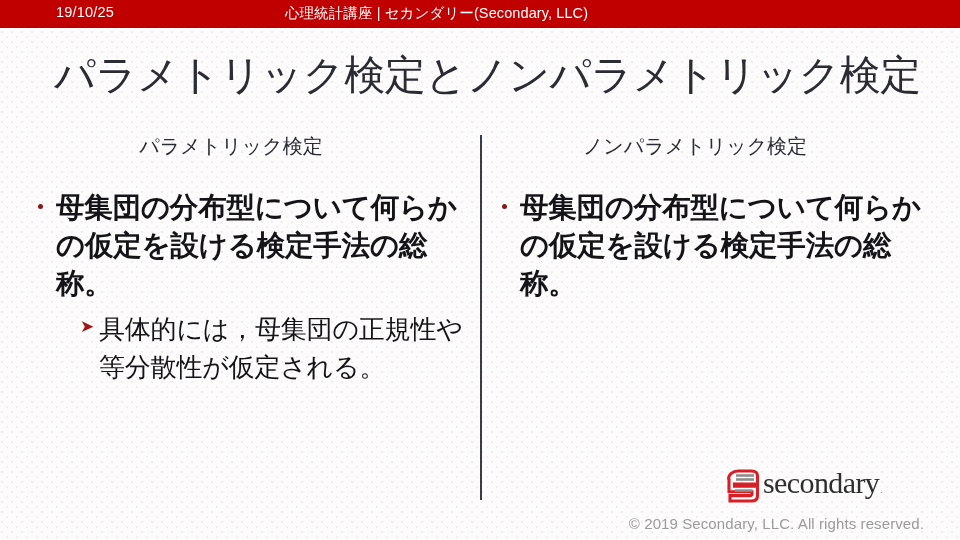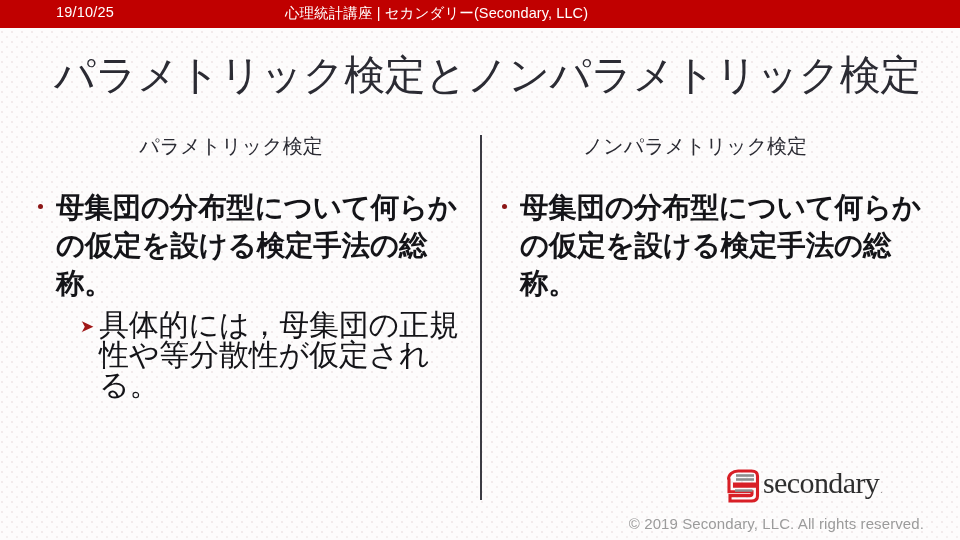--- a/index.html
+++ b/index.html
@@ -127,22 +127,22 @@
   }
   .subbullet-arrow {
     position: absolute;
     left: 54px;
     top: 2px;
     font-size: 17px;
     line-height: 29px;
     color: #a01818;
   }
   .subbullet-text {
-    font-size: 30px;
-    line-height: 30px;
+    font-size: 26px;
+    line-height: 38px;
     color: #141418;
     letter-spacing: -0.2px;
     font-weight: 400;
   }
 
   
   .logo {
     position: absolute;
     left: 724px;
     top: 466px;

